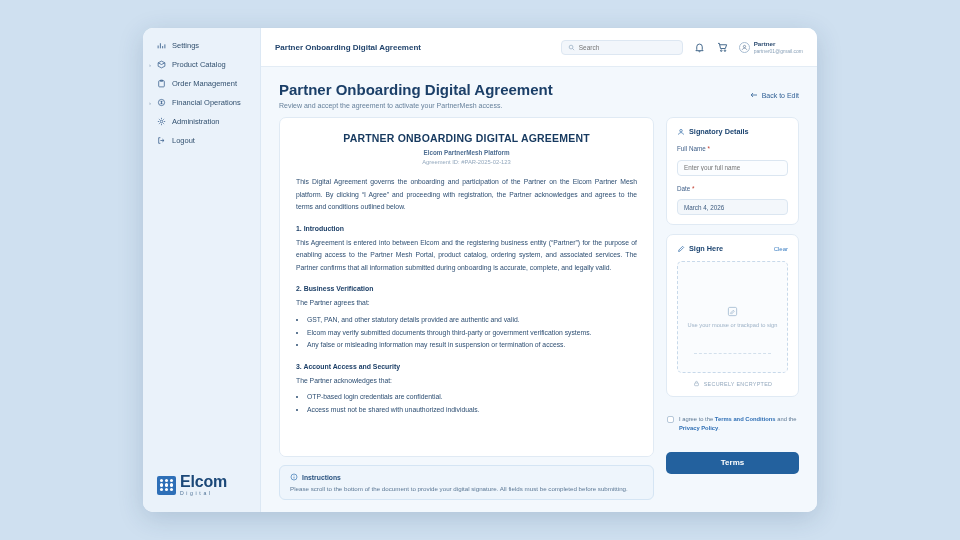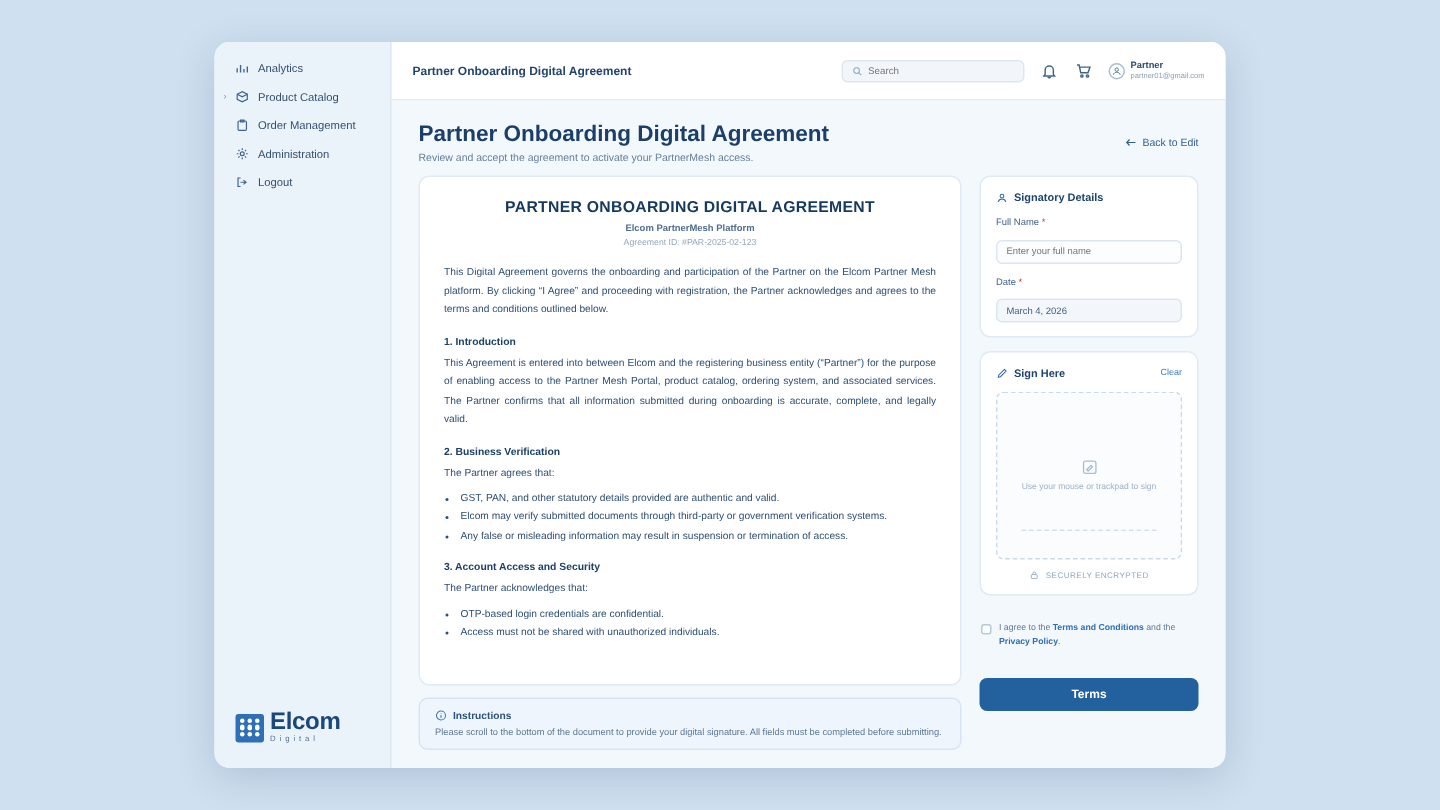--- a/index.html
+++ b/index.html
@@ -211,21 +211,21 @@
     border-radius: 6px;
     padding: 7px 10px;
     flex: none;
   }
   .instr-head { display: flex; align-items: center; gap: 4px; }
   .instr-head svg { width: 8px; height: 8px; color: #3c78b5; }
   .instr-title { font-size: 6.8px; font-weight: bold; color: #29527f; }
   .instr-txt { font-size: 6.2px; color: #5c7895; margin-top: 4px; }
   
   .right-col {
-    width: 146px; flex: none;
+    width: 133px; flex: none;
     display: flex; flex-direction: column; gap: 9px;
   }
   .panel {
     background: #ffffff;
     border: 1px solid #e0eaf4;
     border-radius: 7px;
     padding: 9px 10px;
   }
   .panel-head { display: flex; align-items: center; gap: 4px; }
   .panel-head svg { width: 8px; height: 8px; color: #2f6aa8; flex: none; }
@@ -298,40 +298,50 @@
 
   <div class="sidebar">
 
     <div class="nav">
       <div class="nav-item">
         <span class="nav-ic">
           <svg viewBox="0 0 16 16" fill="none" stroke="currentColor" stroke-width="1.6">
               <path d="M2 13V8M6 13V4M10 13V9M14 13V6"></path>
             </svg>
         </span>
-        <span>Analytics</span>
+        <span>Settings</span>
       </div>
       <div class="nav-item">
         <span class="nav-caret">›</span>
         <span class="nav-ic">
           <svg viewBox="0 0 16 16" fill="none" stroke="currentColor" stroke-width="1.4">
               <path d="M2 5l6-3 6 3v6l-6 3-6-3z"></path>
               <path d="M2 5l6 3 6-3"></path>
             </svg>
         </span>
         <span>Product Catalog</span>
       </div>
       <div class="nav-item">
         <span class="nav-ic">
           <svg viewBox="0 0 16 16" fill="none" stroke="currentColor" stroke-width="1.4">
               <rect x="3" y="3" width="10" height="11" rx="1.5"></rect>
               <path d="M6 2h4v2H6z"></path>
             </svg>
         </span>
         <span>Order Management</span>
+      </div>
+      <div class="nav-item">
+        <span class="nav-caret">›</span>
+        <span class="nav-ic">
+          <svg viewBox="0 0 16 16" fill="none" stroke="currentColor" stroke-width="1.4">
+              <circle cx="8" cy="8" r="5.5"></circle>
+              <path d="M8 5v6M6.3 6.4h3.4M6.3 9.6h3.4"></path>
+            </svg>
+        </span>
+        <span>Financial Operations</span>
       </div>
       <div class="nav-item">
         <span class="nav-ic">
           <svg viewBox="0 0 16 16" fill="none" stroke="currentColor" stroke-width="1.4">
               <circle cx="8" cy="8" r="2.3"></circle>
               <path d="M8 1.5v2M8 12.5v2M1.5 8h2M12.5 8h2M3.4 3.4l1.4 1.4M11.2 11.2l1.4 1.4M12.6 3.4l-1.4 1.4M4.8 11.2l-1.4 1.4"></path>
             </svg>
         </span>
         <span>Administration</span>
       </div>

